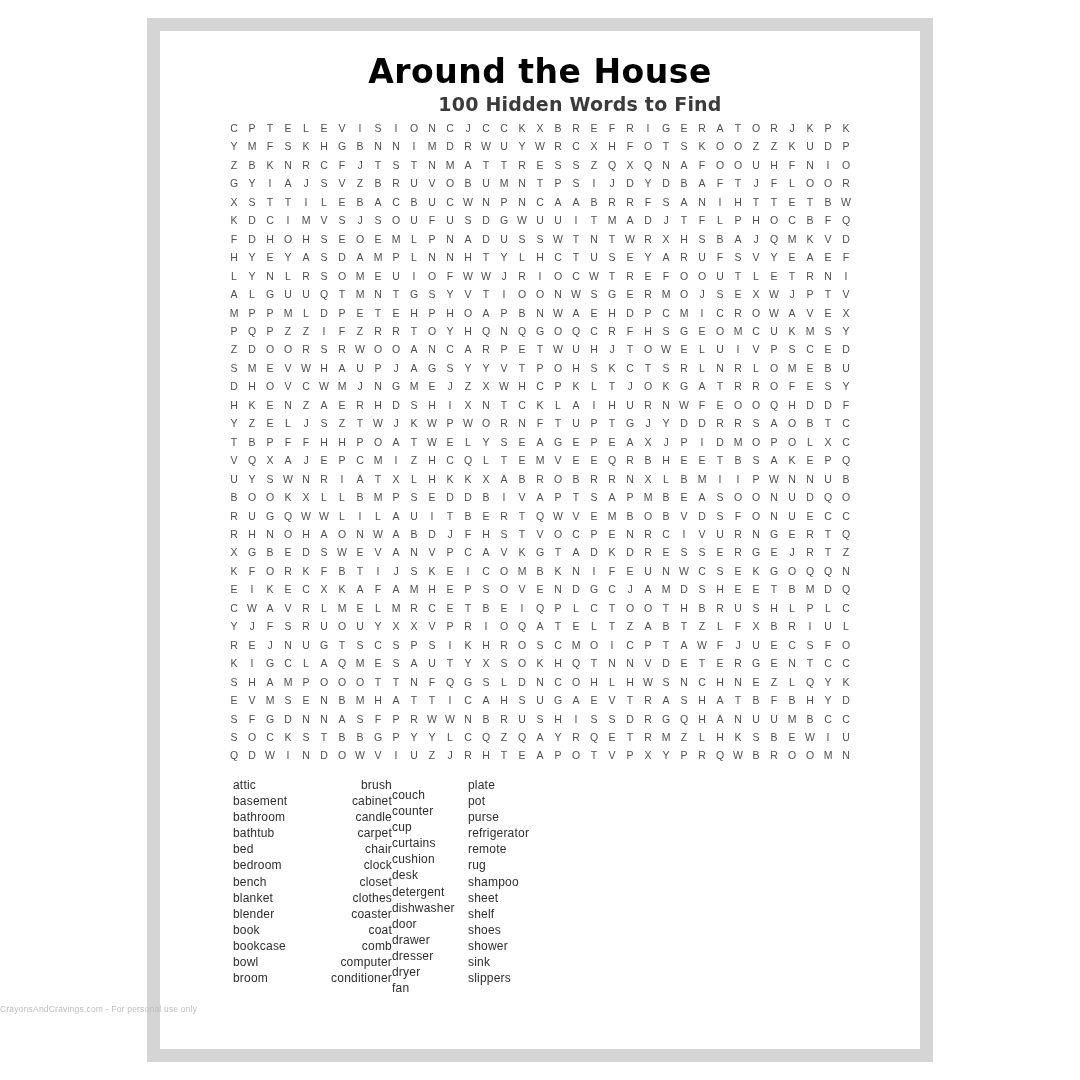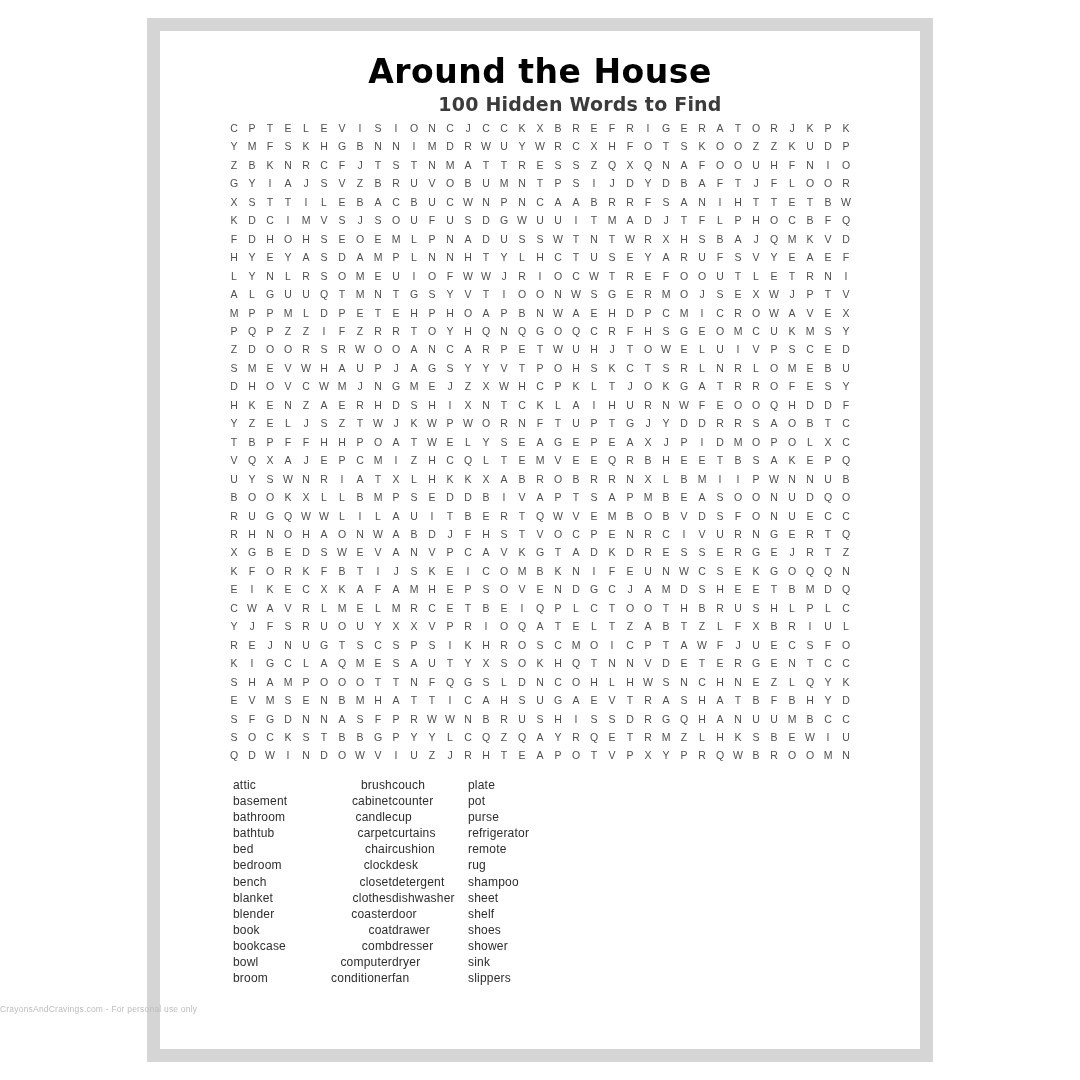--- a/index.html
+++ b/index.html
@@ -28,21 +28,21 @@
   .grid-letter{
     display:inline-block;width:18px;text-align:center;
     font-size:10.5px;color:#4f4f4f;line-height:18.46px;
   }
   .word-list{
     position:absolute;top:777px;left:233px;width:624px;display:flex;
   }
   .word-col{flex:0 0 auto;}
   .word-col:nth-child(1){width:78px;}
   .word-col:nth-child(2){width:81px;text-align:right;}
-  .word-col:nth-child(3){width:76px;}
+  .word-col:nth-child(3){width:76px;margin-top:10px;}
   .word-col:nth-child(4){width:82px;}
   .word-col:nth-child(5){width:78px;}
   .word-col:nth-child(6){width:77px;}
   .word-col:nth-child(7){width:78px;}
   .word-col:nth-child(8){width:74px;}
   .word-item{
     font-size:12px;color:#2d2d2d;line-height:16.1px;letter-spacing:0.2px;
     white-space:nowrap;
   }
   .footer{

